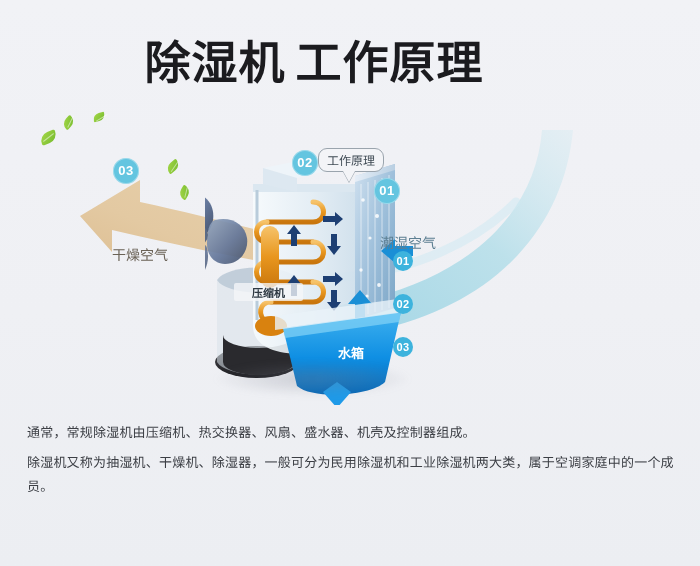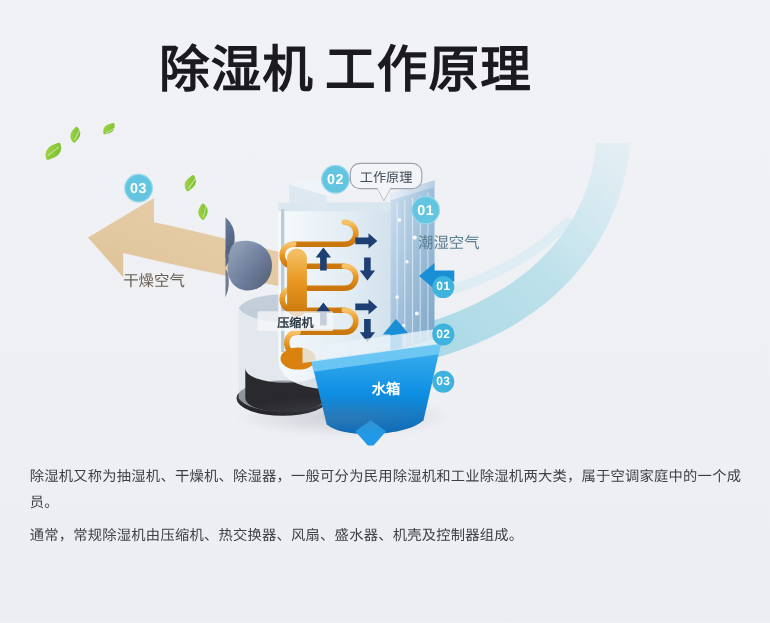--- a/index.html
+++ b/index.html
@@ -122,21 +122,21 @@
   .badge-round.b02 { left: 292px; top: 40px; }
   .badge-round.b01 { left: 374px; top: 68px; }
 
   .art-label {
     position: absolute;
     font-size: 14px;
     color: #4d5b66;
     white-space: nowrap;
   }
   .art-label.dry   { left: 112px; top: 102px; color:#6a6256; font-size:14px;margin-top:32px;}
-  .art-label.humid { left: 380px; top: 99px; color:#5d7f92; font-size:14px;}
+  .art-label.humid { left: 380px; top: 122px; color:#5d7f92; font-size:14px;}
 
   .callout {
     position: absolute;
     left: 318px; top: 38px;
     padding: 2px 8px 3px;
     border: 1px solid #9aa4ad;
     border-radius: 9px;
     background: #f3f4f7;
     font-size: 12px;
     color: #3f4a54;
@@ -407,21 +407,21 @@
     <div class="step">
       <div class="step-badge">02</div>
     </div>
     <div class="step">
       <div class="step-badge">03</div>
     </div>
   </div>
 
   <div class="copy">
     <p>
+      <span>通常，常规除湿机由压缩机、热交换器、风扇、盛水器、机壳及控制器组成。</span>
+    </p>
+    <p>
       <span>除湿机又称为抽湿机、干燥机、除湿器，一般可分为民用除湿机和工业除湿机两大类，属于空调家庭中的一个成员。</span>
     </p>
-    <p>
-      <span>通常，常规除湿机由压缩机、热交换器、风扇、盛水器、机壳及控制器组成。</span>
-    </p>
 
   </div>
 
 </div>
 
 </body></html>

